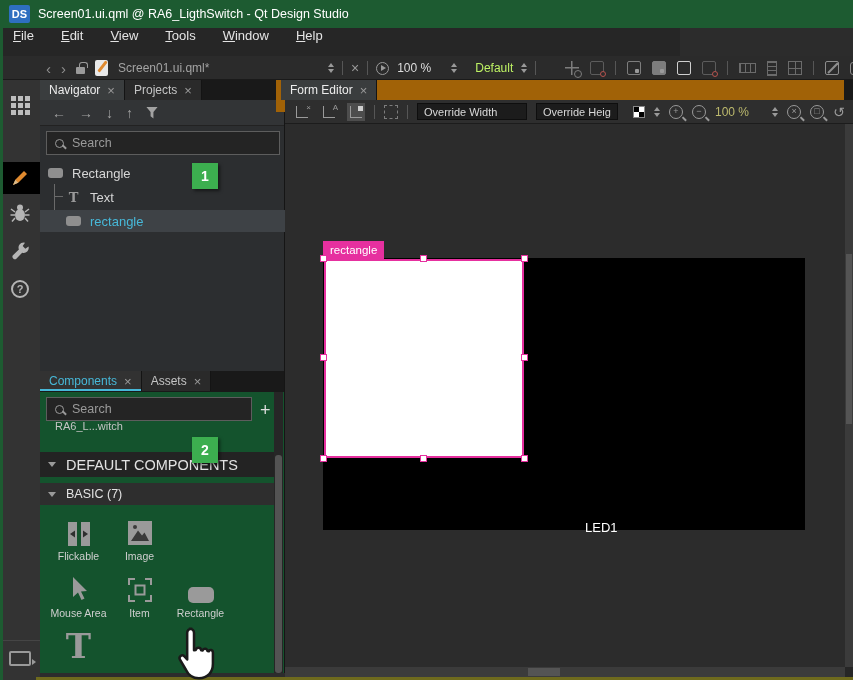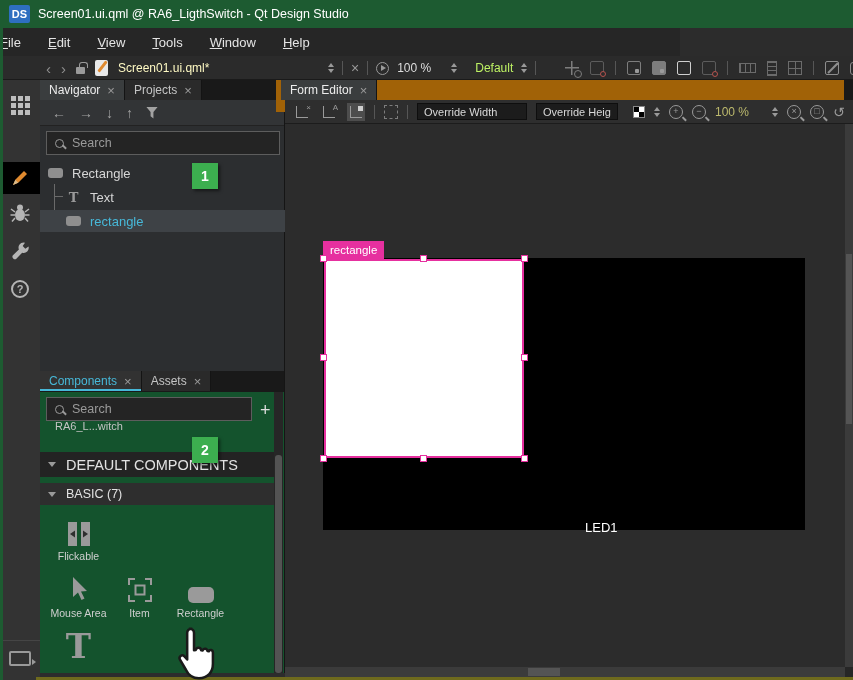--- a/index.html
+++ b/index.html
@@ -11,30 +11,30 @@
   body{background:#111;font-family:"Liberation Sans","DejaVu Sans",sans-serif;}
   .window{position:relative;width:853px;height:680px;background:#2c2c2c;overflow:hidden;}
   .abs{position:absolute}
 
   
   .titlebar{left:0;top:0;width:853px;height:28px;background:var(--title-green);display:flex;align-items:center;padding-left:9px;gap:8px}
   .ds-logo{width:21px;height:18px;background:var(--logo-blue);color:#fff;font-weight:bold;font-size:11px;display:flex;align-items:center;justify-content:center;border-radius:2px}
   .title-text{color:#fff;font-size:12.5px}
 
   
-  .menubar{left:0;top:28px;width:680px;height:28px;background:#262626;display:flex;align-items:center;gap:27px}
+  .menubar{left:0;top:28px;width:680px;height:28px;background:#262626;display:flex;padding-left:13px;gap:27px}
   .menu-item{color:#e4e4e4;font-size:13px;display:inline-block;cursor:default}
   .menu-item::first-letter{text-decoration:underline}
 
   
   .main-toolbar{left:0;top:56px;width:853px;height:24px;background:#2b2b2b;border-bottom:1px solid #1a1a1a}
   .tb-group{position:absolute;top:0;height:24px;display:flex;align-items:center;gap:10px}
   .chev{color:#8f8f8f;font-size:15px;line-height:1}
   .tb-sep{width:1px;height:14px;background:#565656}
-  .filename{color:#fef9c3;font-size:12px}
+  .filename{color:#a3a3a3;font-size:12px}
   .gray-txt{color:#bef264;font-size:12px}
   .white-txt{color:#dedede;font-size:12px}
 
   .spin{display:inline-flex;flex-direction:column;gap:2px;align-items:center}
   .spin i{width:0;height:0;border-left:3.5px solid transparent;border-right:3.5px solid transparent}
   .spin .up{border-bottom:4px solid #9a9a9a}
   .spin .dn{border-top:4px solid #9a9a9a}
   .close-glyph{color:#9a9a9a;font-size:14px;line-height:1}
 
   .lock{width:9px;height:7px;background:#9a9a9a;position:relative;margin-top:4px;border-radius:1px}
@@ -347,20 +347,30 @@
       <div class="comp-cell">
         <span class="ci">
           <svg width="26" height="24">
               <rect x="2" y="0" width="9" height="24" fill="#9a9a9a"></rect>
               <rect x="15" y="0" width="9" height="24" fill="#9a9a9a"></rect>
               <polygon points="4,12 9,8.5 9,15.5" fill="#2e2e2e"></polygon>
               <polygon points="22,12 17,8.5 17,15.5" fill="#2e2e2e"></polygon>
             </svg>
         </span>
         <span class="lbl">Flickable</span>
+      </div>
+      <div class="comp-cell">
+        <span class="ci">
+          <svg width="26" height="26">
+              <rect x="1" y="1" width="24" height="24" fill="#9a9a9a"></rect>
+              <polygon points="4,21 11,10.5 15,15.5 17.5,12.5 22,21" fill="#3a3a3a"></polygon>
+              <circle cx="8" cy="7" r="2" fill="#3a3a3a"></circle>
+            </svg>
+        </span>
+        <span class="lbl">Image</span>
       </div>
     </div>
 
     <div class="comp-grid-row" style="top:202px">
       <div class="comp-cell">
         <span class="ci">
           <svg width="20" height="27">
               <path d="M4 1 L4 21 L9 16.5 L12.5 24 L15.5 22.5 L12 15.5 L18 15 Z" fill="#9a9a9a"></path>
             </svg>
         </span>

